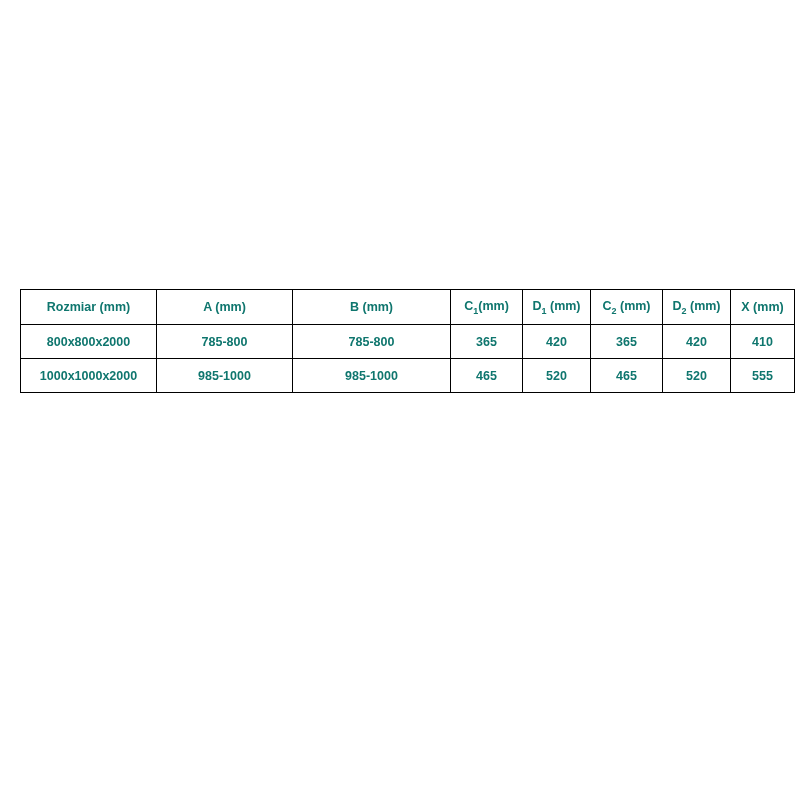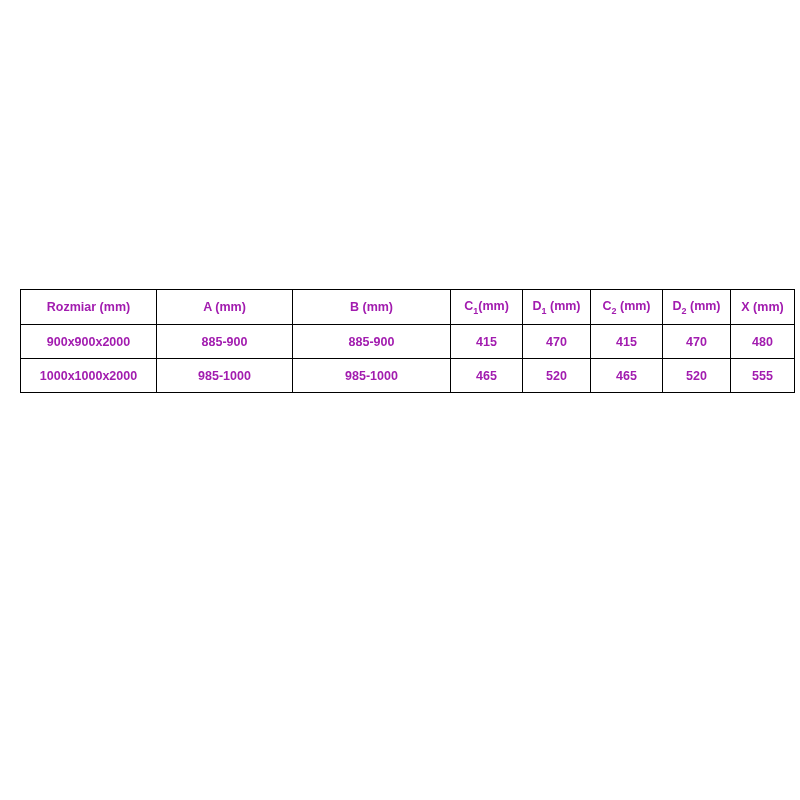--- a/index.html
+++ b/index.html
@@ -27,21 +27,21 @@
     table-layout: fixed;
   }
   table.spec td, table.spec th {
     border: 1px solid #000000;
     text-align: center;
     vertical-align: middle;
     height: 33px;
     padding: 0 2px;
     font-size: 12.5px;
     font-weight: bold;
-    color: #a21caf;
+    color: #0f766e;
     background: #ffffff;
     white-space: nowrap;
   }
   table.spec thead th {
     font-size: 12.5px;
     font-weight: bold;
     height: 34px;
   }
   
   col.c-size   { width: 136px; }
@@ -81,28 +81,28 @@
         <th><span>B (mm)</span></th>
         <th><span>C</span><span class="sub">1</span><span>(mm)</span></th>
         <th><span>D</span><span class="sub">1</span><span> (mm)</span></th>
         <th><span>C</span><span class="sub">2</span><span> (mm)</span></th>
         <th><span>D</span><span class="sub">2</span><span> (mm)</span></th>
         <th><span>X (mm)</span></th>
       </tr>
     </thead>
     <tbody>
       <tr>
-        <td>900x900x2000</td>
-        <td>885-900</td>
-        <td>885-900</td>
-        <td>415</td>
-        <td>470</td>
-        <td>415</td>
-        <td>470</td>
-        <td>480</td>
+        <td>800x800x2000</td>
+        <td>785-800</td>
+        <td>785-800</td>
+        <td>365</td>
+        <td>420</td>
+        <td>365</td>
+        <td>420</td>
+        <td>410</td>
       </tr>
       <tr>
         <td>1000x1000x2000</td>
         <td>985-1000</td>
         <td>985-1000</td>
         <td>465</td>
         <td>520</td>
         <td>465</td>
         <td>520</td>
         <td>555</td>

